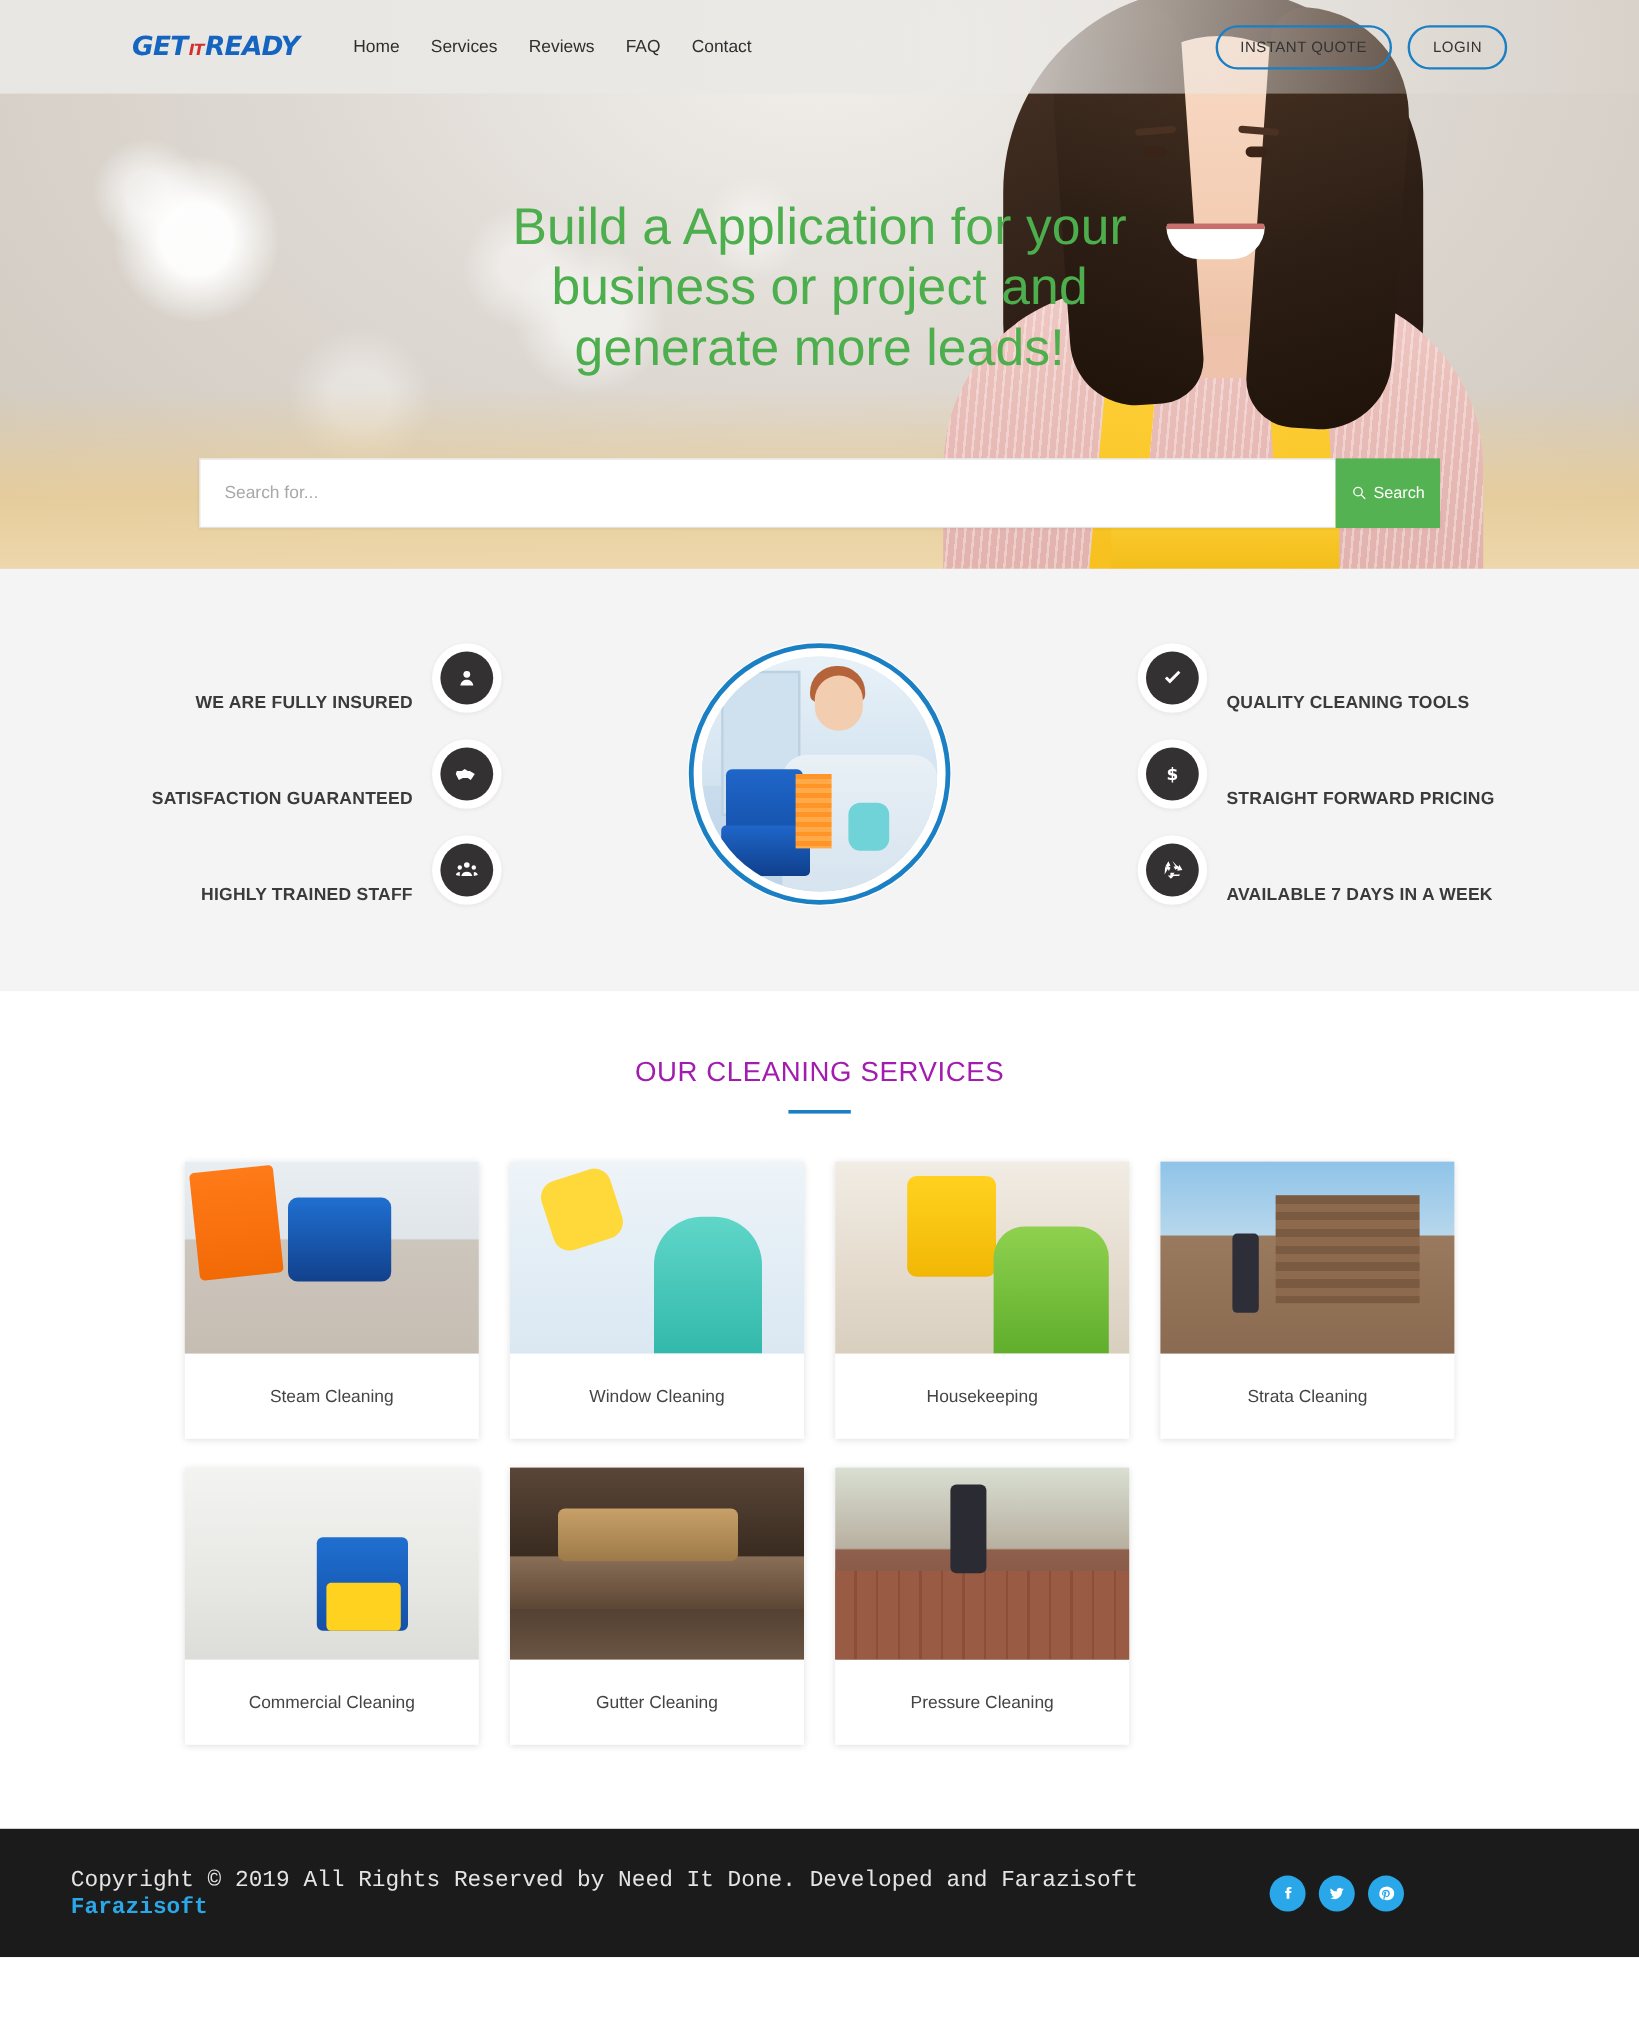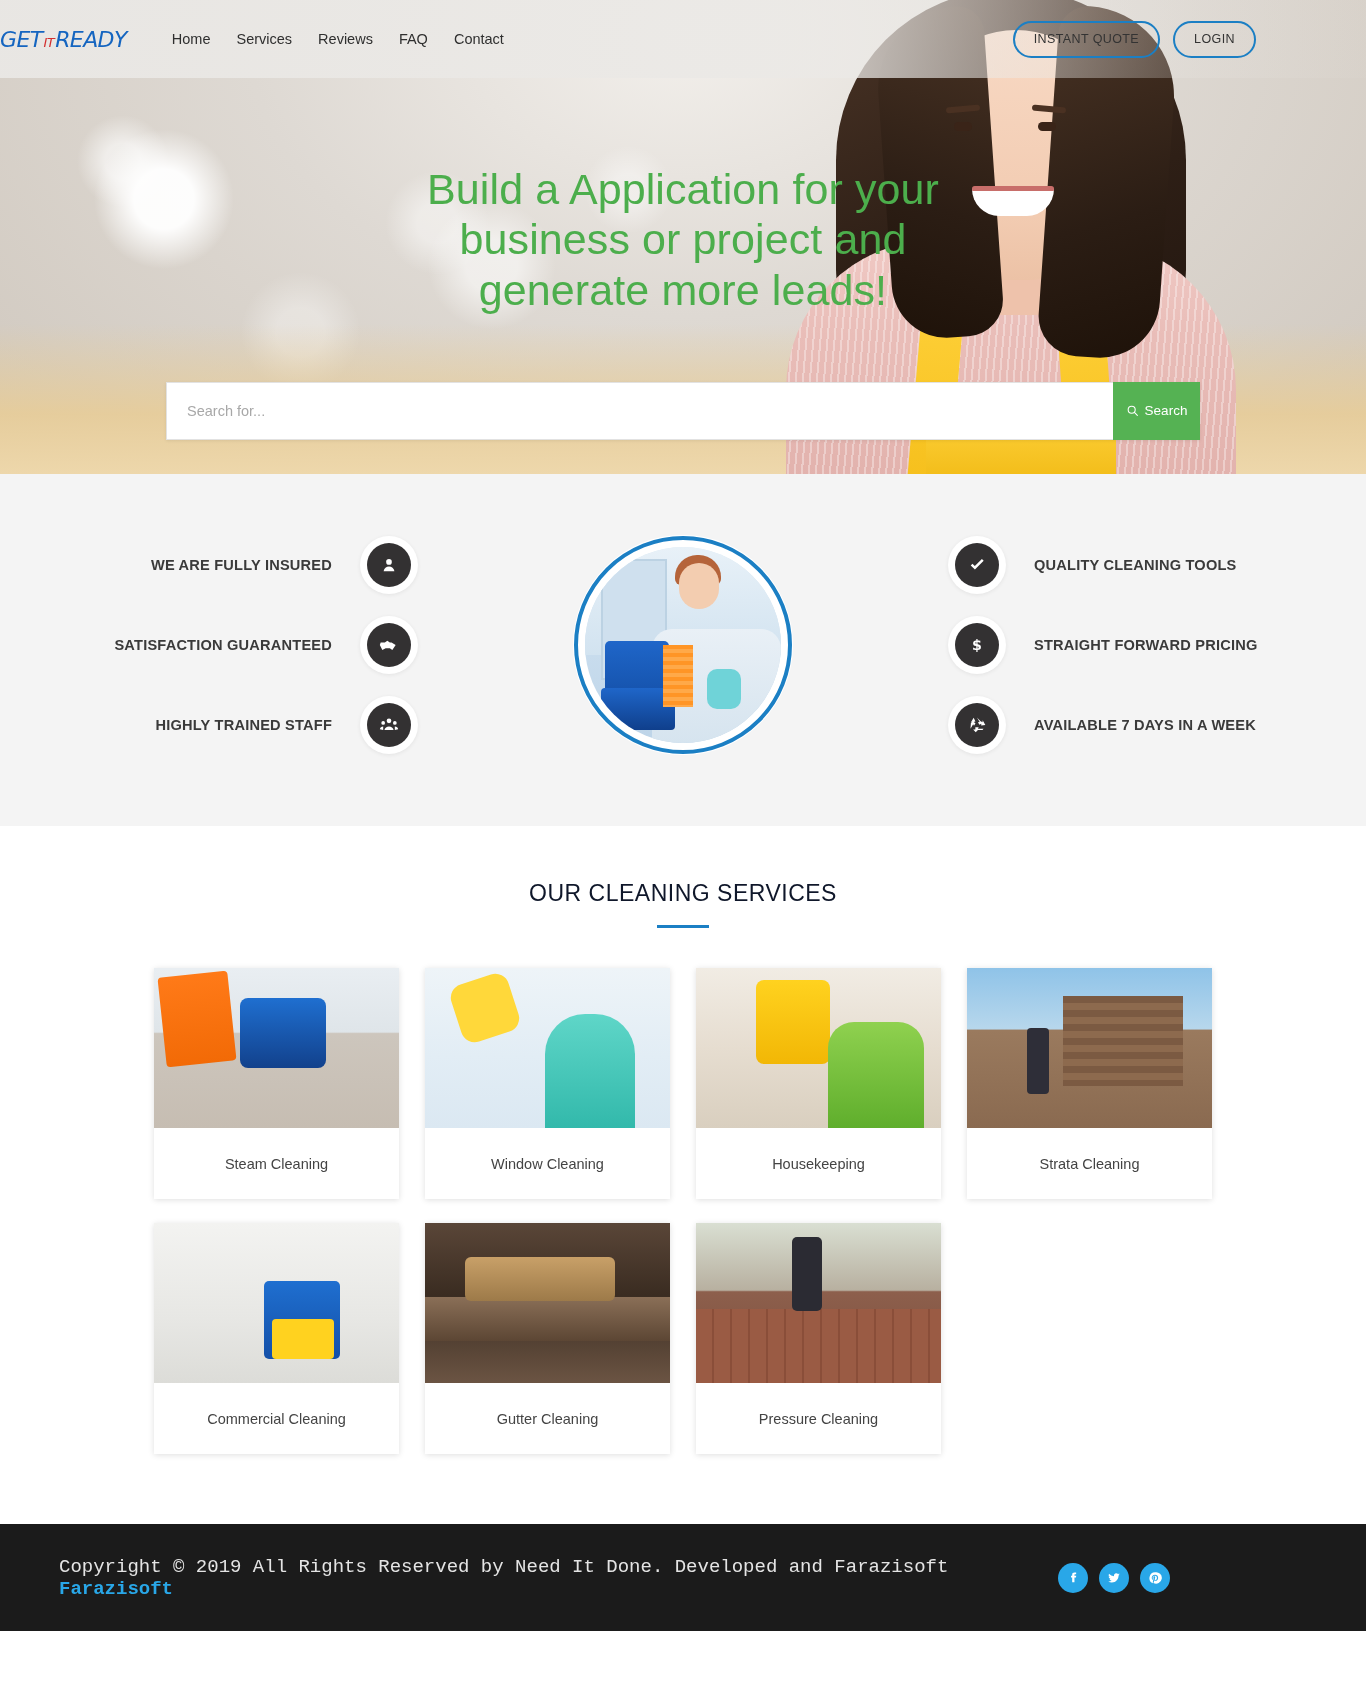--- a/index.html
+++ b/index.html
@@ -119,22 +119,22 @@
   }
   .search-btn svg { width:13px; height:13px; fill:none; stroke:#fff; stroke-width:2; }
 
   
   .navbar {
     position:absolute; top:0; left:0; right:0; height:78px; z-index:20;
     background:linear-gradient(90deg, rgba(233,231,228,.97) 0%, rgba(235,233,230,.93) 55%, rgba(236,234,231,.55) 72%, rgba(236,234,231,.18) 88%, rgba(236,234,231,.05) 100%);
     display:flex; align-items:center;
   }
   .logo {
-    font-family:"DejaVu Sans", sans-serif;
-    font-weight:normal; font-style:italic; font-size:22px;
+    margin-left:110px; font-family:"DejaVu Sans", sans-serif;
+    font-weight:bold; font-style:italic; font-size:22px;
     letter-spacing:-.6px; color:#1565c0; white-space:nowrap;
     display:flex; align-items:baseline;
   }
   .logo .it { color:#d32f2f; font-size:13px; margin:0 1px; }
   .nav-links { display:flex; gap:26px; margin-left:45px; }
   .nav-links a {
     font-size:14.5px; color:#2f2f2f; text-decoration:none;
     font-family:"Liberation Sans", sans-serif;
   }
   .nav-actions { margin-left:auto; margin-right:110px; display:flex; gap:13px; }
@@ -146,21 +146,21 @@
   }
 
   
   .features {
     background:#f4f4f4; padding:62px 0 72px; position:relative;
   }
   .features-inner {
     width:1150px; margin:0 auto; display:flex; align-items:center; justify-content:space-between;
   }
   .feat-col { display:flex; flex-direction:column; gap:22px; width:310px; }
-  .feat-row { display:flex; align-items:center; gap:28px; }
+  .feat-row { display:flex; align-items:flex-end; gap:16px; }
   .feat-row.left { justify-content:flex-end; }
   .feat-label {
     font-size:14.6px; font-weight:bold; color:#3a3a3a; letter-spacing:.2px;
     font-family:"Liberation Sans", sans-serif; white-space:nowrap;
   }
   .feat-icon {
     width:58px; height:58px; border-radius:50%; background:#fff; flex:none;
     display:flex; align-items:center; justify-content:center;
     box-shadow:0 1px 4px rgba(0,0,0,.07);
   }
@@ -185,21 +185,21 @@
   .cp-hair { position:absolute; left:46%; top:4%; width:46px; height:30px; border-radius:22px 22px 6px 6px; background:#b5643a; }
   .cp-body { position:absolute; left:34%; top:42%; width:66%; height:58%; background:linear-gradient(180deg,#e9f0f6,#d6e4ef); border-radius:20px 20px 0 0; }
   .cp-bucket { position:absolute; left:10%; top:48%; width:64px; height:62px; background:linear-gradient(180deg,#1f66c9,#1450a8); border-radius:5px; }
   .cp-bucket2 { position:absolute; left:8%; top:72%; width:74px; height:42px; background:linear-gradient(180deg,#1f66c9,#0f3f8c); border-radius:4px; }
   .cp-towel { position:absolute; left:40%; top:50%; width:30px; height:62px; background:repeating-linear-gradient(180deg,#ff9526 0 4px,#ffa949 4px 8px); }
   .cp-glove { position:absolute; left:62%; top:62%; width:34px; height:40px; background:#6fd3d8; border-radius:10px; }
 
   
   .services { background:#fff; padding:54px 0 70px; }
   .section-title {
-    text-align:center; font-size:23px; color:#0f172a; font-weight:400;
+    text-align:center; font-size:23px; color:#a21caf; font-weight:400;
     letter-spacing:.5px; font-family:"Liberation Sans", sans-serif;
   }
   .title-rule { width:52px; height:3px; background:#1b7fc4; margin:18px auto 0; }
   .grid {
     width:1090px; margin:40px auto 0;
     display:grid; grid-template-columns:repeat(4,245px); gap:24px 26px; justify-content:center;
   }
   .card { background:#fff; box-shadow:0 1px 6px rgba(0,0,0,.13); }
   .card .thumb { height:160px; position:relative; overflow:hidden; }
   .card .cap {

